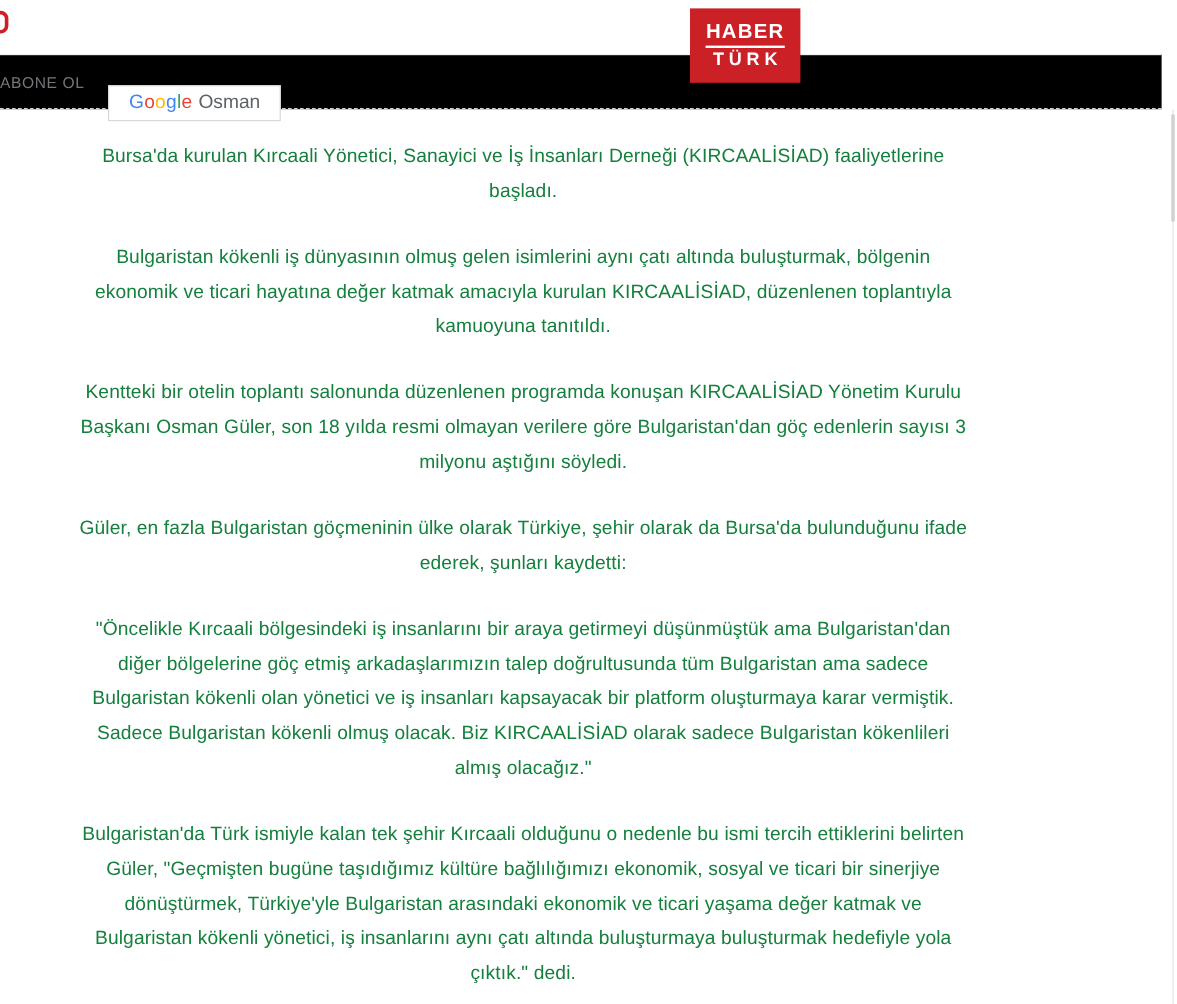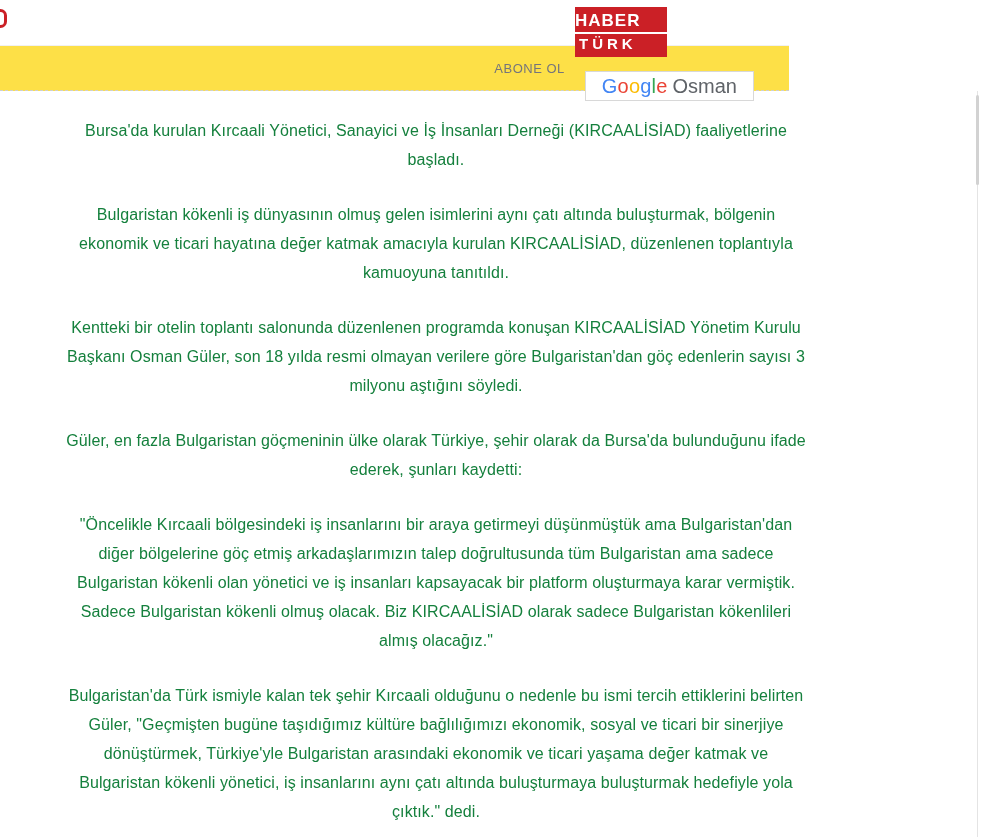--- a/index.html
+++ b/index.html
@@ -18,37 +18,36 @@
   }
   .partial-logo {
     position: absolute; left: -6px; top: 9px;
     width: 13px; height: 19px;
     border: 3px solid #cb2026;
     border-radius: 10px;
     background: #fff;
   }
   .header-bar {
     position: absolute; left: 0; top: 45px;
-    width: 789px; height: 46px;
-    background: #fde047;
+    width: 968px; height: 46px;
+    background: #000000;
     border-top: 1px solid #f1f1f1;
     border-bottom: 1px dashed #cfcfcf;
     display: flex;
     align-items: center;
-    justify-content: flex-end;
     padding-right: 35px;
     gap: 20px;
   }
   .ht-logo {
     position: absolute; left: 575px; top: 7px;
-    width: 92px; height: 50px;
+    width: 92px; height: 62px;
     background: #cb2026;
     color: #ffffff;
     display: flex; flex-direction: column;
-    justify-content: center;
+    align-items: center; justify-content: center;
     cursor: pointer;
     z-index: 5;
   }
   .ht-logo .l1 {
     font-size: 17px; font-weight: 700; letter-spacing: 1px;
     border-bottom: 2px solid #ffffff; padding-bottom: 1px;
     line-height: 1.1;
   }
   .ht-logo .l2 {
     font-size: 15px; font-weight: 700; letter-spacing: 4px;
@@ -61,21 +60,21 @@
     letter-spacing: 0.5px;
     cursor: pointer;
     white-space: nowrap;
   }
   .gnews-btn {
     background: #ffffff;
     border: 1px solid #d8d8d8;
     height: 30px;
     padding: 14px 16px;
     display: flex; align-items: center;
-    font-size: 20px;
+    font-size: 16px;
     cursor: pointer;
     white-space: nowrap;
     margin-top: 36px;
   }
   .gnews-btn .gword { font-weight: 500; letter-spacing: 0.2px; }
   .gnews-btn .news { color: #5f6368; margin-left: 5px; font-weight: 400; }
   
   .article {
     position: absolute;
     left: 66px; top: 116px;

